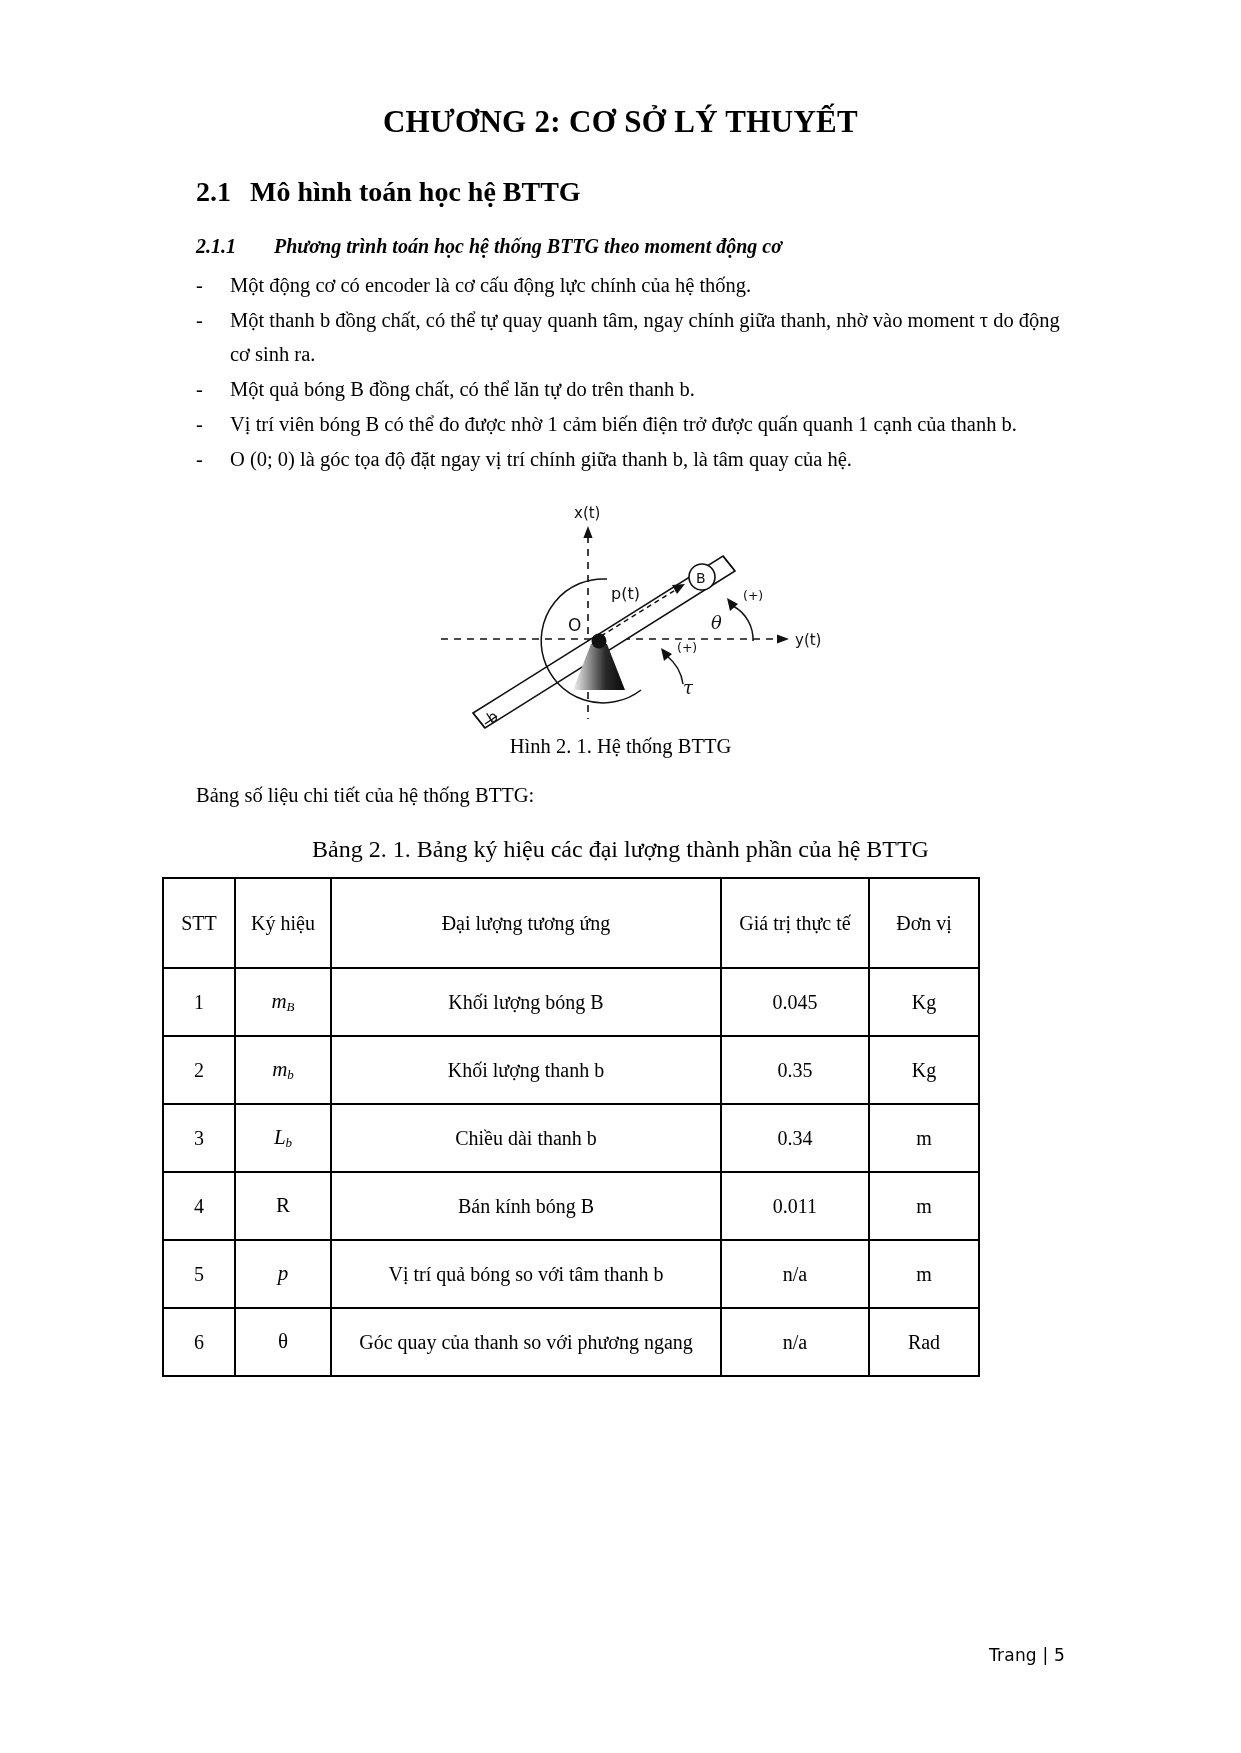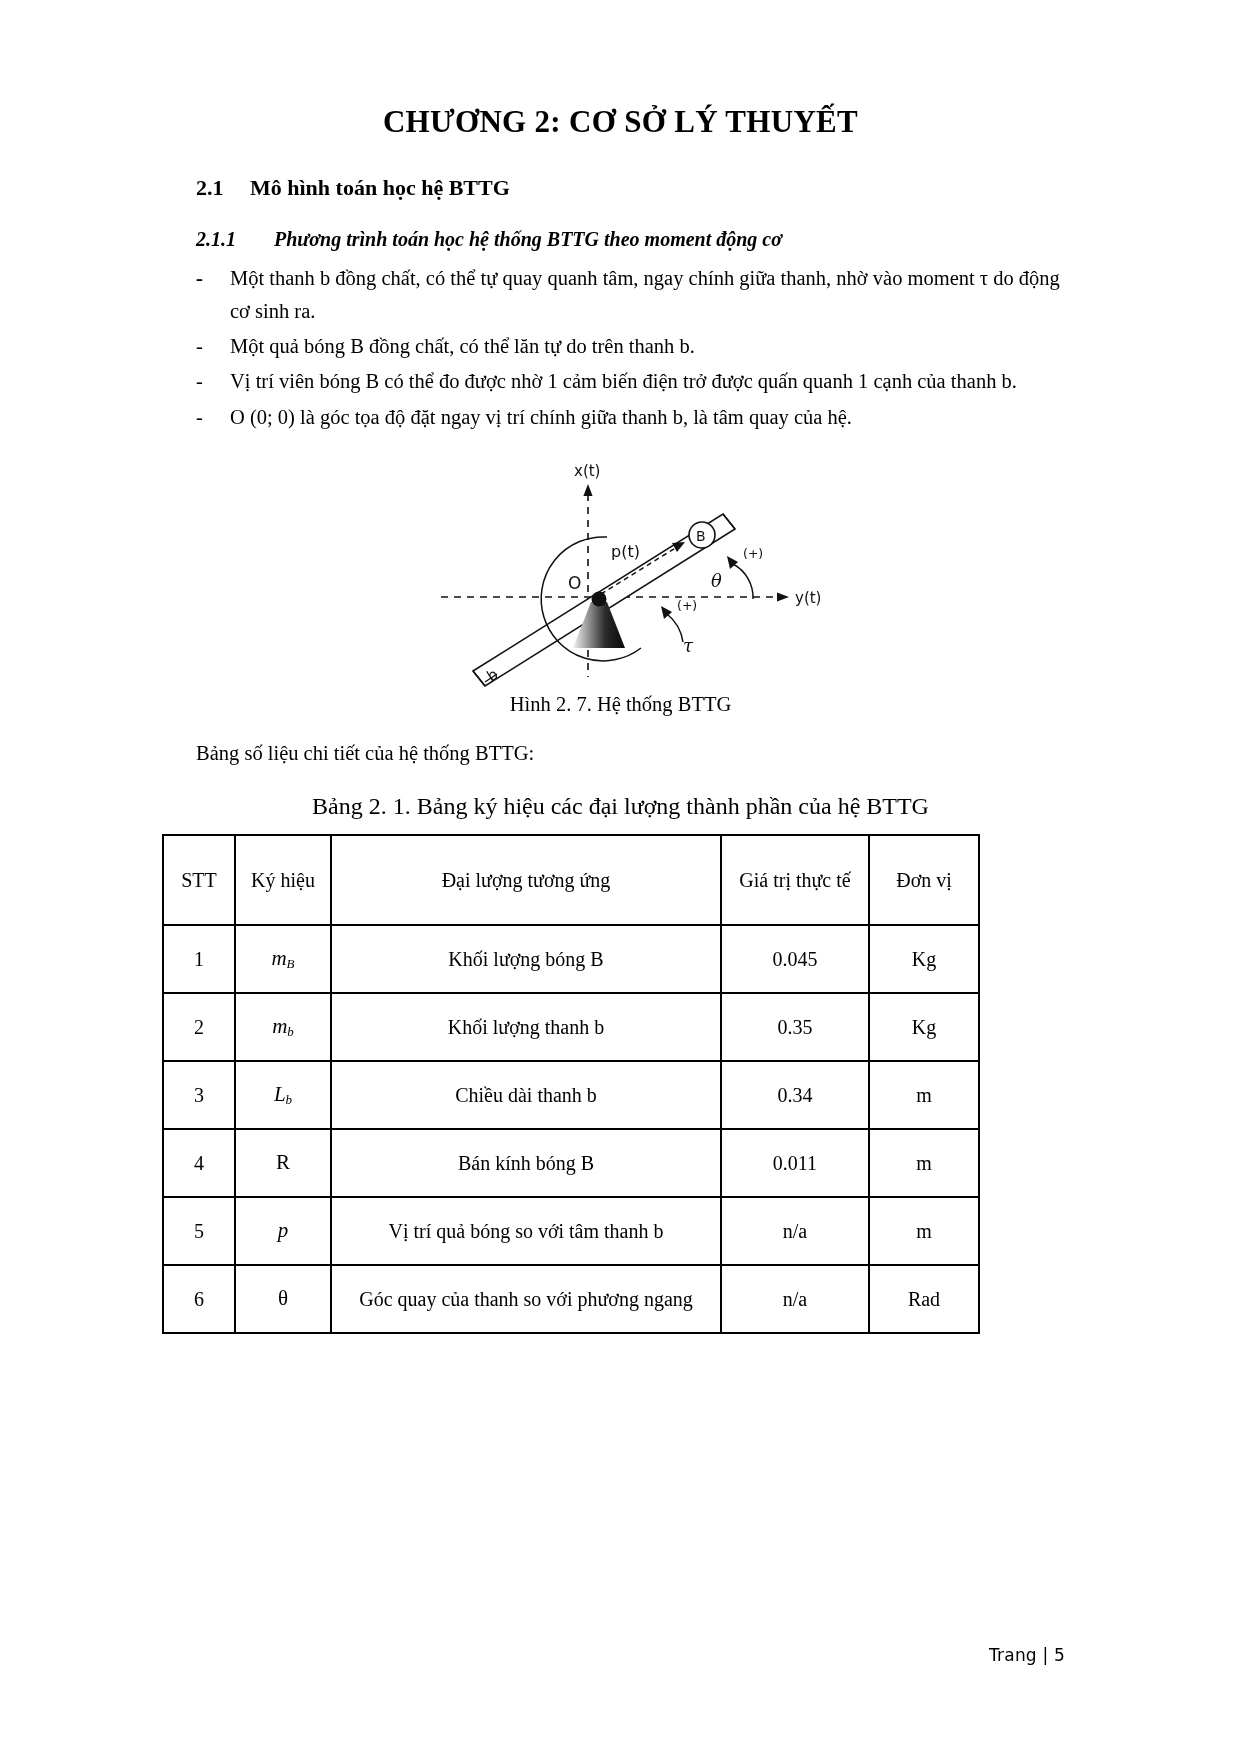--- a/index.html
+++ b/index.html
@@ -37,21 +37,21 @@
     font-weight: bold;
     letter-spacing: 0.3px;
     margin: 0;
     padding-top: 103px;
     line-height: 1.2;
   }
   .h2 {
     margin: 0;
     padding-top: 34px;
     padding-left: 38px;
-    font-size: 22px;
+    font-size: 28px;
     font-weight: bold;
     line-height: 1.25;
   }
   .h2 .num { display: inline-block; min-width: 54px; }
   .h3 {
     margin: 0;
     padding-top: 25px;
     padding-left: 38px;
     font-size: 20px;
     font-weight: bold;
@@ -189,20 +189,21 @@
     </h2>
 
     <h3 class="h3">
       <span class="num">2.1.1</span><span>Phương trình toán học hệ thống BTTG theo moment động cơ</span>
     </h3>
 
 
     <ul class="bullets">
       <li>
         <span class="dash">-</span>
+        <span>Một động cơ có encoder là cơ cấu động lực chính của hệ thống.</span>
       </li>
       <li>
         <span class="dash">-</span>
         <span>Một thanh b đồng chất, có thể tự quay quanh tâm, ngay chính giữa thanh, nhờ vào moment τ do động cơ sinh ra.</span>
       </li>
       <li>
         <span class="dash">-</span>
         <span>Một quả bóng B đồng chất, có thể lăn tự do trên thanh b.</span>
       </li>
       <li>
@@ -261,21 +262,21 @@
         <polygon points="316,104 319,117 327,110" fill="#111"></polygon>
         <text class="dg-greek" x="300" y="135" style="font-size:18px">θ</text>
         <text class="dg-label-sm" x="332" y="106">(+)</text>
 
         <path d="M 272 190 A 44 44 0 0 0 256 162" fill="none" stroke="#111" stroke-width="1.5"></path>
         <polygon points="250,154 253,167 261,160" fill="#111"></polygon>
         <text class="dg-greek" x="272" y="200" style="font-size:18px">τ</text>
         <text class="dg-label-sm" x="266" y="158">(+)</text>
       </svg>
 
-      <div class="fig-caption">Hình 2. 7. Hệ thống BTTG</div>
+      <div class="fig-caption">Hình 2. 1. Hệ thống BTTG</div>
     </div>
 
     <p class="para">Bảng số liệu chi tiết của hệ thống BTTG:</p>
 
     <div class="table-caption">Bảng 2. 1. Bảng ký hiệu các đại lượng thành phần của hệ BTTG</div>
 
     <table class="data">
       <colgroup>
         <col class="col-stt">
           <col class="col-sym">

